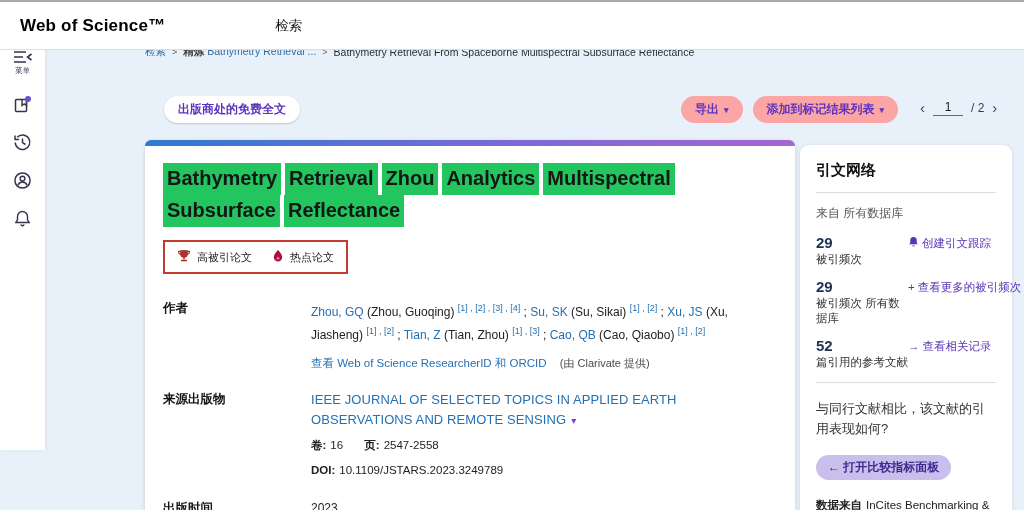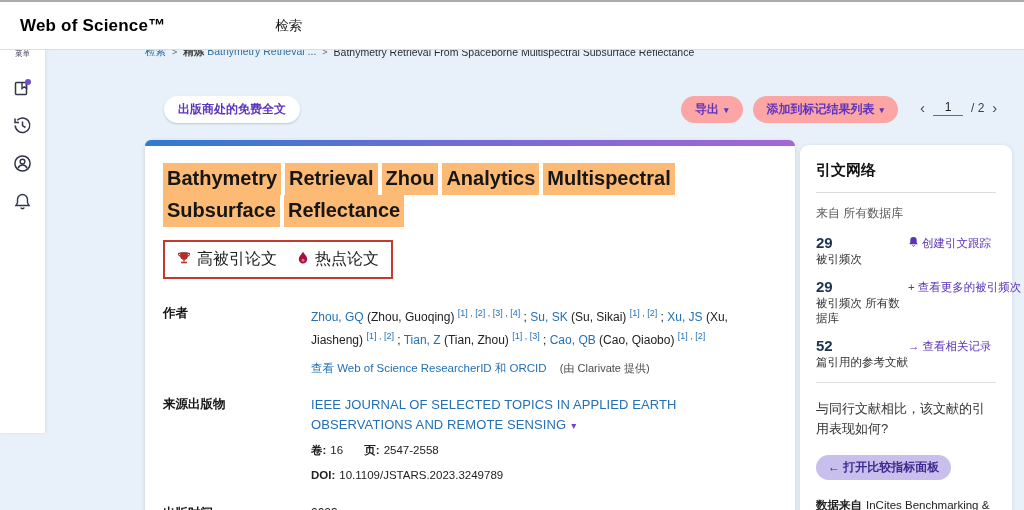--- a/index.html
+++ b/index.html
@@ -13,21 +13,21 @@
   
   #topbar {
     position:absolute; left:0; top:0; width:1024px; height:50px;
     background:#fff; border-top:2px solid #ababab; border-bottom:1px solid #d9dee3;
     display:flex; align-items:center; z-index:5;
   }
   .logo { font-size:17px; font-weight:bold; color:#000; margin-left:20px; letter-spacing:.2px; cursor:pointer; }
   .nav-item { margin-left:110px; font-size:13.5px; color:#1a1a1a; cursor:pointer; }
   
   #leftrail {
-    position:absolute; left:0; top:24px; width:45px; height:409px;
+    position:absolute; left:0; top:41px; width:45px; height:409px;
     background:#fff; box-shadow:1px 0 3px rgba(0,0,0,.08);
     display:flex; flex-direction:column; align-items:center; padding-top:9px;
   }
   .rail-item { display:flex; flex-direction:column; align-items:center; cursor:pointer; margin-bottom:19px; }
   .rail-item svg { display:block; }
   .rail-label { font-size:7.5px; color:#44445e; margin-top:2px; }
   
   #breadcrumb {
     position:absolute; left:145px; top:45px; font-size:10.5px; color:#44546a;
     display:flex; align-items:center; gap:6px; white-space:nowrap;
@@ -60,26 +60,26 @@
   }
   
   #card {
     position:absolute; left:145px; top:140px; width:650px; height:400px;
     background:#fff; border-radius:9px 9px 0 0; box-shadow:0 1px 4px rgba(0,0,0,.15);
   }
   #card-accent { height:6px; border-radius:9px 9px 0 0;
     background:linear-gradient(90deg,#2e7bd0,#7a6ad6 55%,#a566d2); }
   #card-inner { padding:17px 22px 0 18px; }
   #article-title { font-size:20px; font-weight:bold; color:#161616; line-height:31px; max-width:570px; }
-  .hl-word { background:#fdba74; padding:0 4px 1px; margin-right:4px; display:inline-block; }
+  .hl-word { background:#22c55e; padding:0 4px 1px; margin-right:4px; display:inline-block; }
   #badges {
     display:inline-flex; align-items:center; gap:20px;
     border:2px solid #c43a30; padding:7px 12px; margin-top:13px;
   }
-  .badge { display:inline-flex; align-items:center; gap:6px; font-size:16px; color:#222; cursor:pointer; }
+  .badge { display:inline-flex; align-items:center; gap:6px; font-size:11px; color:#222; cursor:pointer; }
   
   #fields { margin-top:25px; }
   .frow { display:flex; }
   .flabel { flex:0 0 148px; font-size:12.5px; font-weight:bold; color:#141414; padding-top:1px; }
   .fvalue { flex:1; font-size:12px; color:#222; line-height:19px; }
   .blue-link { color:#2470b3; cursor:pointer; text-decoration:none; }
   .affil { font-size:9px; color:#2470b3; vertical-align:super; cursor:pointer; }
   .researcher-line { margin-top:9px; font-size:11.5px; }
   .researcher-note { color:#4c4c4c; margin-left:10px; font-size:11px; }
   .journal-name { font-size:13px; font-weight:normal; letter-spacing:.1px; }

